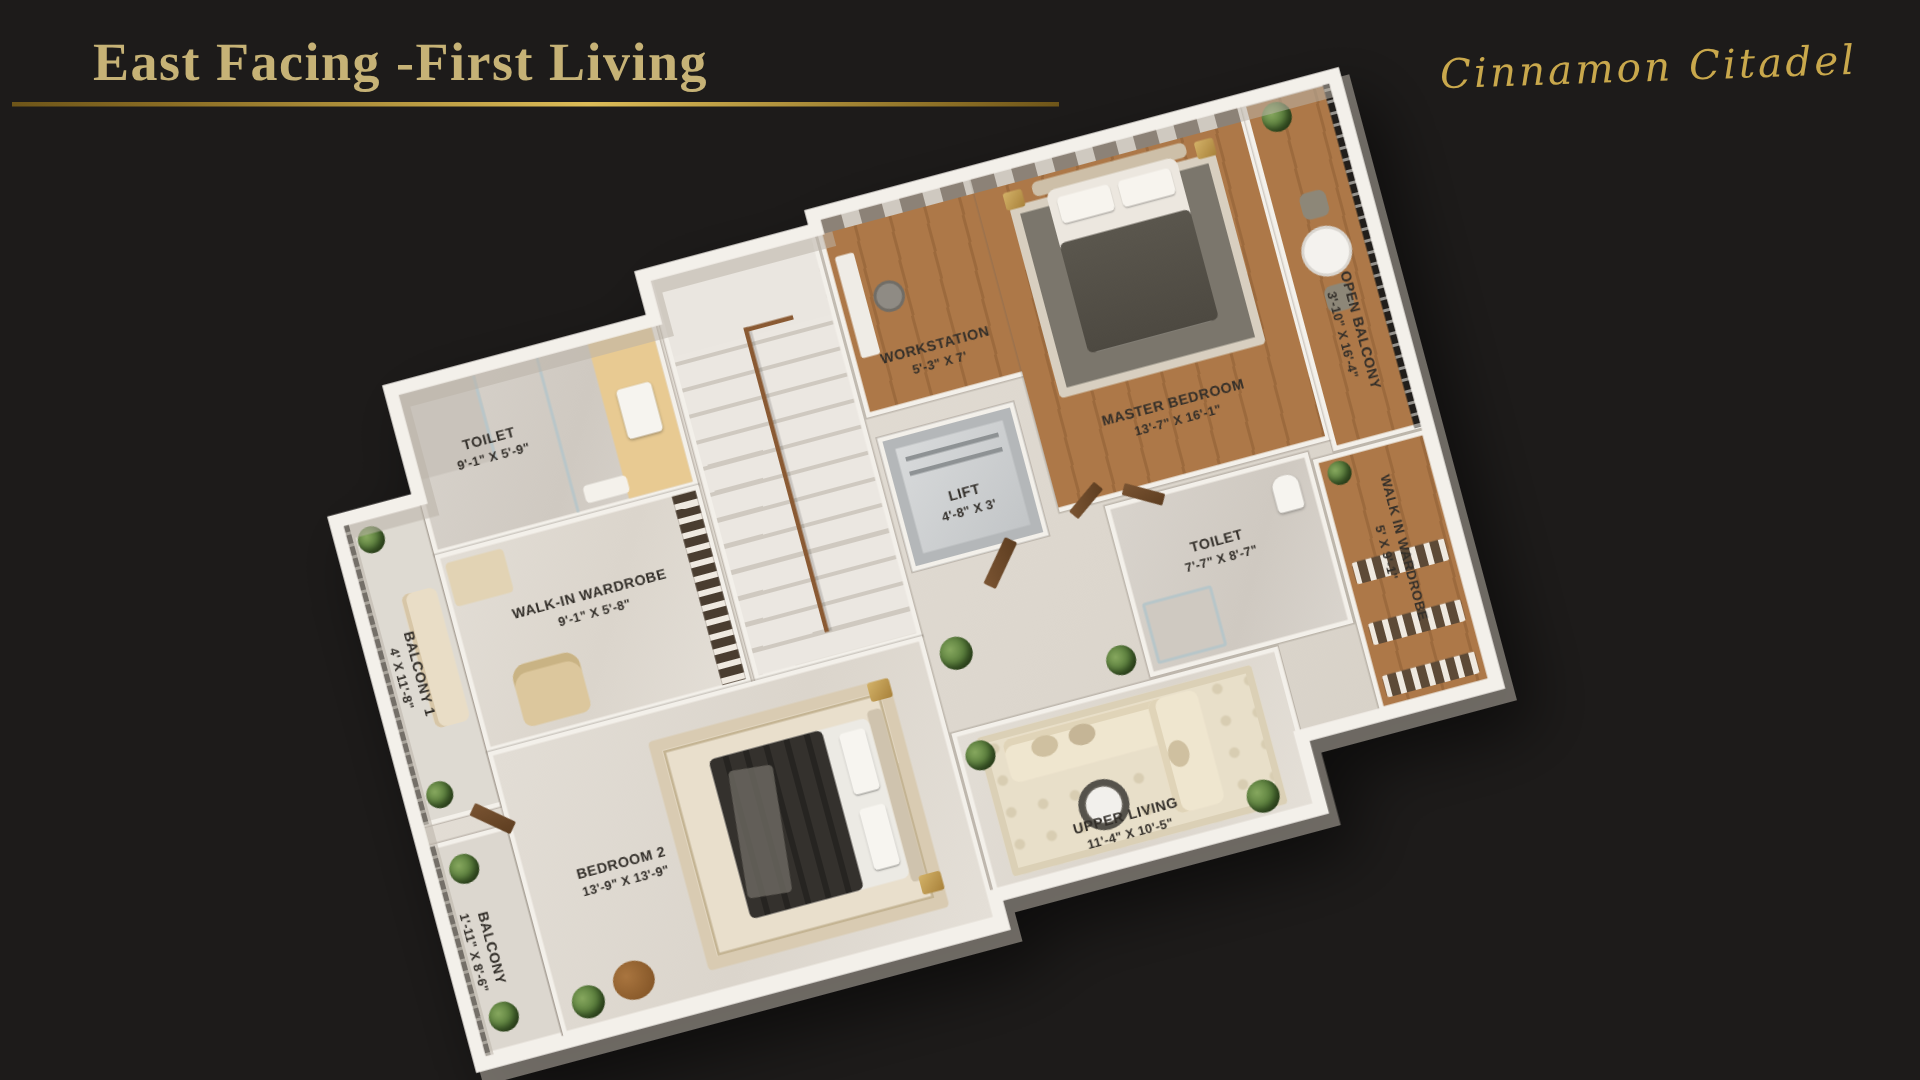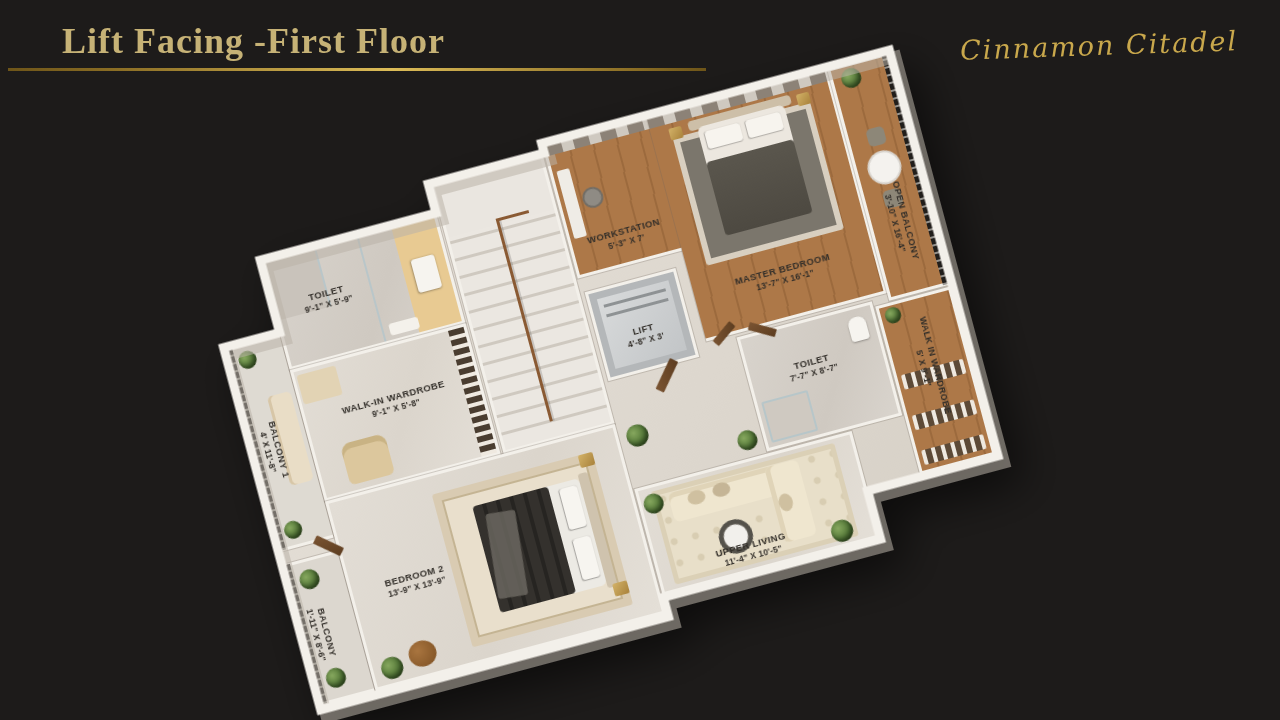--- a/index.html
+++ b/index.html
@@ -47,21 +47,21 @@
       background:radial-gradient(circle at 35% 35%,#86a75e,#4f7434 60%,#39591f);
       box-shadow:inset -2px -3px 5px rgba(0,0,0,.45);}
   .gold{background:linear-gradient(135deg,#d3b268,#a8813a);border-radius:2px;position:absolute;}
   .door{position:absolute;background:linear-gradient(135deg,#7a5432,#5d3d20);z-index:7;border-radius:1px;}
   .steps{background:repeating-linear-gradient(0deg,#ebe7e1 0 15px,#cfc9c0 15px 18px);}
 </style>
 </head>
 <body>
 
 <div class="header">
-  <div class="title">Lift Facing -First Floor</div>
+  <div class="title">East Facing -First Living</div>
   <div class="rule"></div>
 </div>
 <div class="brand">Cinnamon Citadel</div>
 
 <div class="plan">
   <div class="slab"></div>
 
   <svg class="outline" width="720" height="490" viewBox="0 0 720 490">
     <path d="M240 10 L360 10 L360 0 L720 0 L720 420 L585 420 L585 470 L360 470 L360 490 L0 490 L0 115 L58 115 L58 40 L240 40 Z" fill="none" stroke="#b9b2a8" stroke-width="12" transform="translate(4,8)" opacity="0.55"></path>
     <path d="M240 10 L360 10 L360 0 L720 0 L720 420 L585 420 L585 470 L360 470 L360 490 L0 490 L0 115 L58 115 L58 40 L240 40 Z" fill="none" stroke="#f3f0ea" stroke-width="9"></path>

